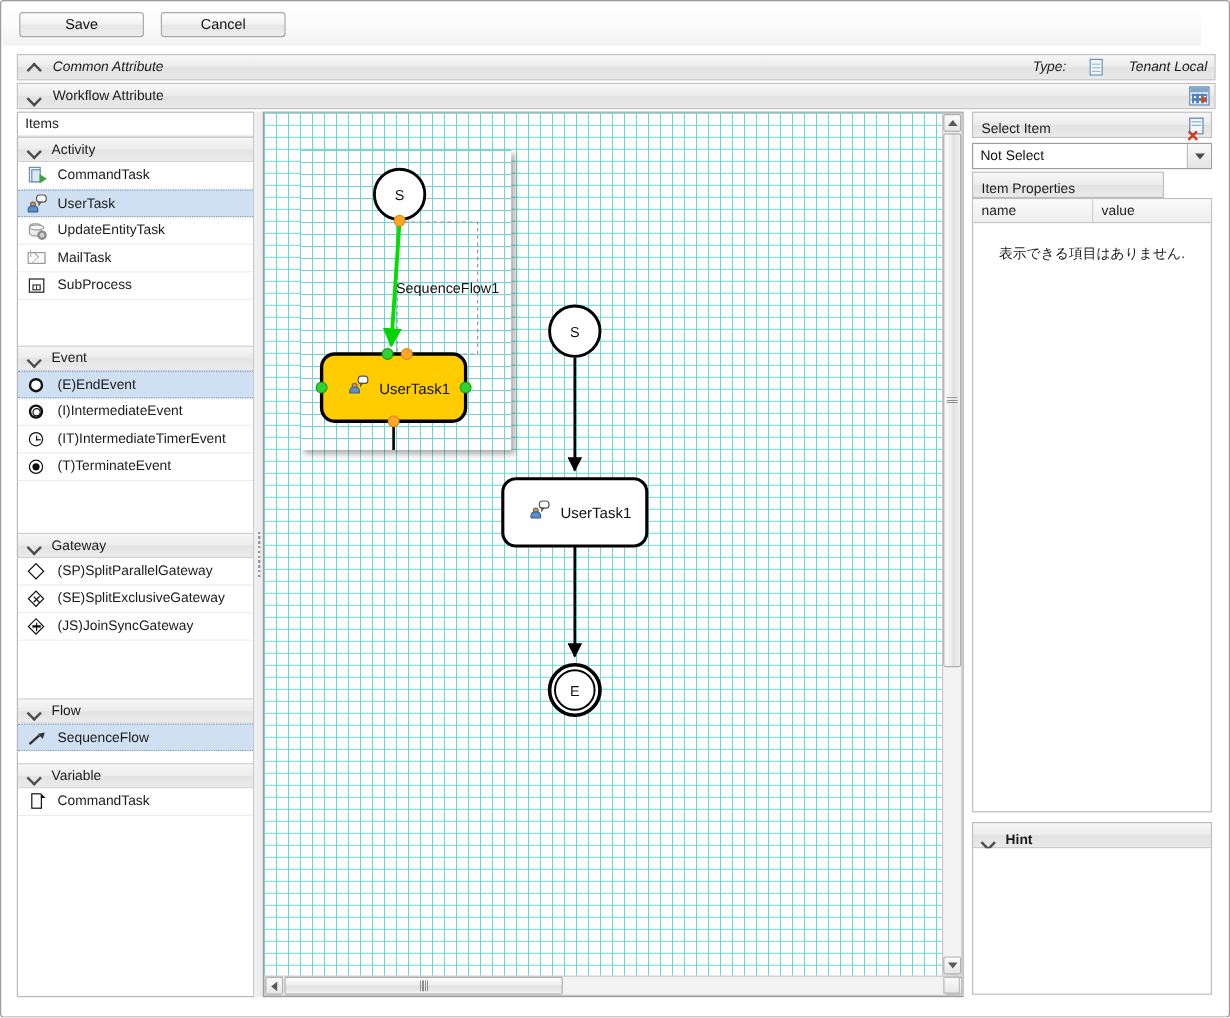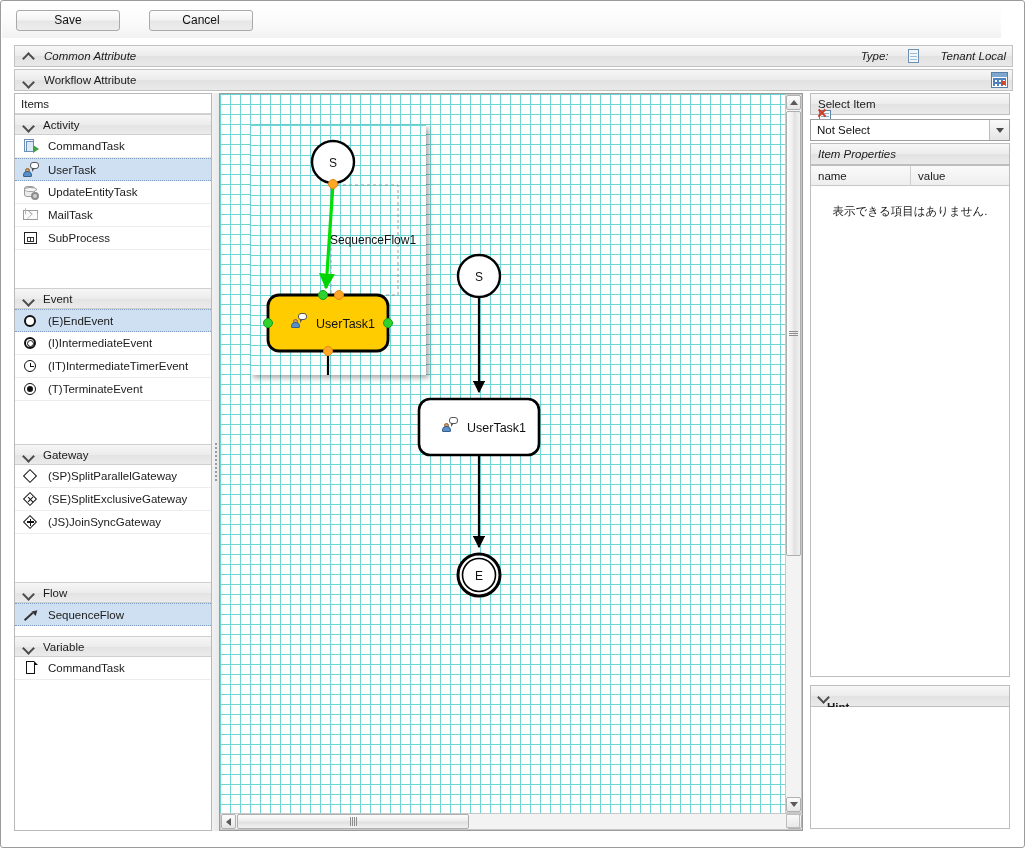--- a/index.html
+++ b/index.html
@@ -21,21 +21,21 @@
     border-radius: 3px;
   }
 
   
   #toolbar {
     position: absolute; left: 1px; top: 1px;
     width: 999px; height: 36px;
     background: linear-gradient(to bottom,#ffffff 0%,#fbfbfb 55%,#f2f2f2 100%);
     display: flex; align-items: center;
     padding-left: 14px;
-    gap: 29px;
+    gap: 14px;
   }
   .btn {
     width: 104px; height: 21px;
     background: linear-gradient(to bottom,#fdfdfd 0%,#f3f3f3 48%,#e6e6e6 52%,#ededed 100%);
     border: 1px solid #a9a9a9;
     border-radius: 3px;
     font-size: 12px; color: #111;
     display: flex; align-items: center; justify-content: center;
     cursor: pointer;
     font-family: "Liberation Sans", sans-serif;
@@ -263,22 +263,22 @@
   }
 
   
   #right-panel {
     position:absolute; left:806px; top:92px;
     width:206px; height:738px;
   }
   .rp-head {
     height:22px; background: linear-gradient(to bottom,#f7f7f7 0%,#ececec 50%,#e2e2e2 51%,#eaeaea 100%);
     border:1px solid #bdbdbd;
-    display:flex; align-items:flex-start; padding:4px 4px 0 7px;
-    font-size:11.5px; color:#1a1a1a;flex-direction:column;
+    display:flex; align-items:flex-end; padding:4px 4px 0 7px;
+    font-size:11.5px; color:#1a1a1a;
   }
   .rp-head .sp { margin-left:auto; }
   .del-doc-icon {
     width:15px;height:16px; position:relative; cursor:pointer;
   }
   .del-doc-icon .pg { position:absolute; left:1px;top:0px;width:12px;height:14px;background:#f3f7fb;border:1px solid #5f82a8; }
   .del-doc-icon .ln { position:absolute;left:3px;top:3px;width:8px;height:1px;background:#8fb0cf;box-shadow:0 3px 0 #8fb0cf; }
   .del-doc-icon .x1,.del-doc-icon .x2 { position:absolute;left:-1px;bottom:0px;width:10px;height:2.4px;background:#cf3a1f; }
   .del-doc-icon .x1{transform:rotate(45deg);} .del-doc-icon .x2{transform:rotate(-45deg);}
 
@@ -290,21 +290,21 @@
   }
   #select-box .val { padding-left:6px; }
   #select-box .arrowbox {
     margin-left:auto; width:20px; height:20px;
     background: linear-gradient(to bottom,#fafafa,#e4e4e4);
     border-left:1px solid #bdbdbd;
     display:flex;align-items:center;justify-content:center;
   }
   .chev-sm { width:0;height:0;border-left:4px solid transparent;border-right:4px solid transparent;border-top:5px solid #4a4a4a; }
 
-  #props-head { position:absolute; left:3px; top:50px; width:200px;font-style:italic; }
+  #props-head { position:absolute; left:3px; top:50px; width:160px; }
   #props-table {
     position:absolute; left:3px; top:72px; width:200px; height:512px;
     border:1px solid #bdbdbd; background:#ffffff; overflow:hidden;
   }
   #props-table .thead { display:flex; height:20px;
     background: linear-gradient(to bottom,#fafafa,#eeeeee);
     border-bottom:1px solid #c8c8c8; }
   #props-table .th { display:flex;align-items:center;padding-left:7px;font-size:11.5px;color:#1a1a1a; }
   #props-table .th.c1 { width:100px; border-right:1px solid #d0d0d0; }
   #props-table .th.c2 { flex:1; }

